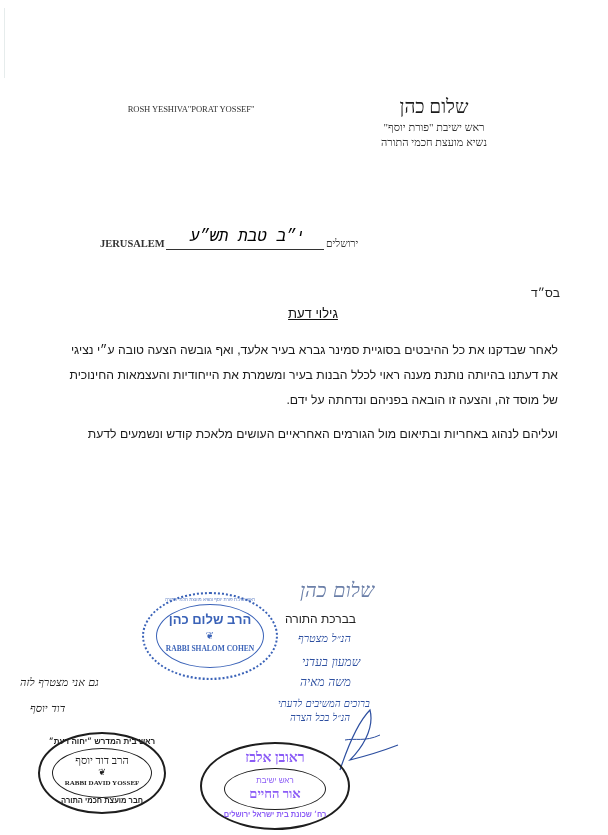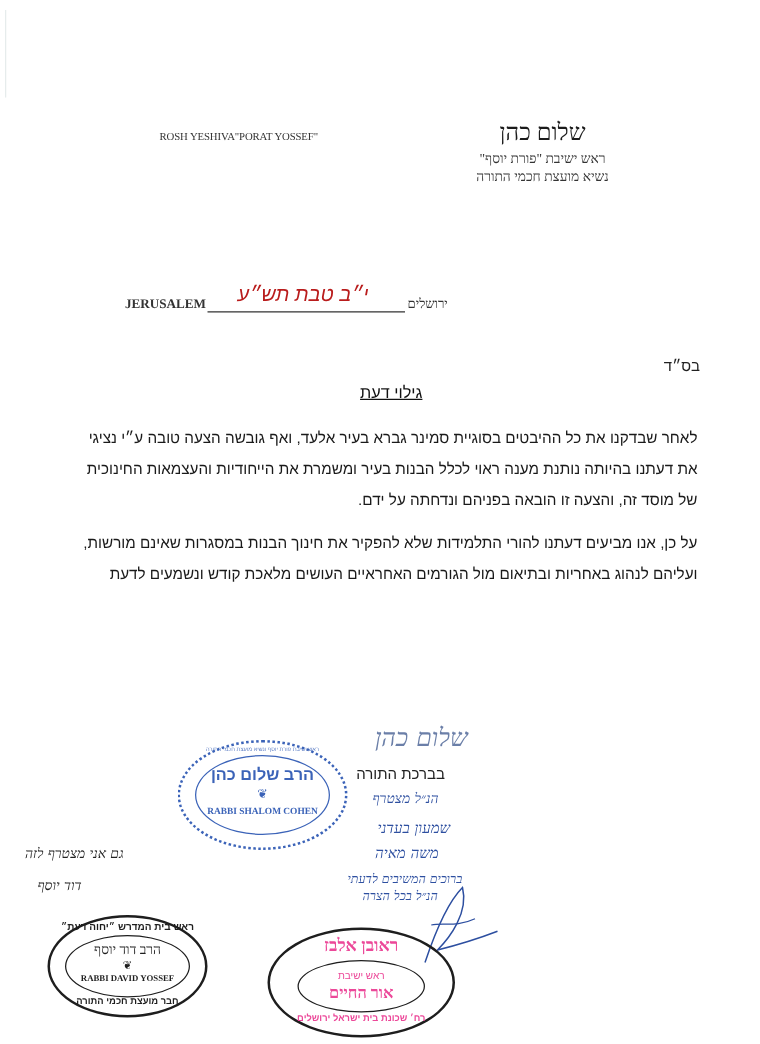--- a/index.html
+++ b/index.html
@@ -16,21 +16,21 @@
   .lh-en .name { font-weight: bold; font-size: 15.5px; letter-spacing: 0.3px; color: #1b1b1b; }
   .lh-en .sub { font-size: 8.6px; color: #333; margin-top: 6px; line-height: 14px; letter-spacing: -0.1px; }
   .lh-he { position: absolute; right: 74px; top: 96px; width: 200px; text-align: center; direction: rtl; font-family: "Liberation Serif", serif; }
   .lh-he .name { font-size: 19px; color: #1b1b1b; }
   .lh-he .sub { font-size: 11px; color: #333; margin-top: 2px; line-height: 15px; }
 
   
   .date-line { position: absolute; left: 100px; top: 186px; width: 290px; height: 24px; margin-top: 44px; }
   .date-line .en { position: absolute; left: 0; top: 8px; font-family: "Liberation Serif", serif; font-weight: bold; font-size: 10.5px; color: #333; }
   .date-line .rule { position: absolute; left: 66px; top: 19px; width: 158px; border-bottom: 1px solid #333; }
-  .date-line .hand { position: absolute; left: 90px; top: -2px; font-family: Liberation Sans, sans-serif; font-style: italic; font-size: 16px; color: #b91c1c; direction: rtl; }
+  .date-line .hand { position: absolute; left: 90px; top: -2px; font-family: Liberation Mono, monospace; font-style: italic; font-size: 16px; color: #000000; direction: rtl; }
   .date-line .he { position: absolute; left: 226px; top: 8px; font-family: "Liberation Serif", serif; font-size: 10.5px; color: #333; direction: rtl; }
 
   
   .bsd { position: absolute; right: 48px; top: 286px; font-size: 12px; direction: rtl; color: #222; }
   .title { position: absolute; left: 268px; top: 306px; width: 90px; text-align: center; font-size: 13px; direction: rtl; text-decoration: underline; color: #111; }
   .para { position: absolute; right: 50px; width: 512px; direction: rtl; text-align: justify; font-size: 12.2px; line-height: 25px; color: #1a1a1a; }
   .para .ln { display: block; white-space: nowrap; text-align: right; }
   .p1 { top: 338px; }
   .p2 { top: 422px; }
 
@@ -57,21 +57,21 @@
   .stamp-cohen .ring { position: absolute; left: 0; right: 0; top: 3px; font-size: 4.5px; direction: rtl; opacity: .8; }
 
   .stamp-yossef { left: 38px; top: 732px; width: 124px; height: 78px; border: 2px solid #1e1e1e; color: #1e1e1e; }
   .stamp-yossef .inner { position: absolute; left: 12px; top: 14px; right: 12px; bottom: 14px; border: 1.5px solid #1e1e1e; border-radius: 50%; }
   .stamp-yossef .top { position: absolute; left: 0; right: 0; top: 3px; font-size: 8px; font-weight: bold; direction: rtl; }
   .stamp-yossef .heb { position: absolute; left: 0; right: 0; top: 20px; font-size: 11px; font-family: "Liberation Serif", serif; direction: rtl; }
   .stamp-yossef .orn { position: absolute; left: 0; right: 0; top: 33px; font-size: 9px; }
   .stamp-yossef .eng { position: absolute; left: 0; right: 0; top: 45px; font-family: "Liberation Serif", serif; font-size: 7px; font-weight: bold; }
   .stamp-yossef .bot { position: absolute; left: 0; right: 0; top: 62px; font-size: 7.5px; font-weight: bold; direction: rtl; }
 
-  .stamp-albaz { left: 214px; top: 742px; width: 146px; height: 84px; border: 2.5px solid #1e1e1e; color: #ec4899; }
+  .stamp-albaz { left: 200px; top: 742px; width: 146px; height: 84px; border: 2.5px solid #1e1e1e; color: #8b5cf6; }
   .stamp-albaz .inner { position: absolute; left: 22px; top: 24px; right: 22px; bottom: 18px; border: 1.5px solid #1e1e1e; border-radius: 50%; }
   .stamp-albaz .top { position: absolute; left: 0; right: 0; top: 6px; font-size: 14px; font-weight: bold; direction: rtl; font-family: "Liberation Serif", serif; }
   .stamp-albaz .mid1 { position: absolute; left: 0; right: 0; top: 32px; font-size: 8px; direction: rtl; }
   .stamp-albaz .mid2 { position: absolute; left: 0; right: 0; top: 42px; font-size: 13px; font-weight: bold; direction: rtl; font-family: "Liberation Serif", serif; }
   .stamp-albaz .bot { position: absolute; left: 0; right: 0; top: 66px; font-size: 7.5px; font-weight: bold; direction: rtl; }
 </style>
 </head>
 <body>
 
 <div class="page">
@@ -101,21 +101,20 @@
   <div class="bsd">בס״ד</div>
   <div class="title">גילוי דעת</div>
 
   <div class="para p1">
     <span class="ln">לאחר שבדקנו את כל ההיבטים בסוגיית סמינר גברא בעיר אלעד, ואף גובשה הצעה טובה ע״י נציגי</span>
     <span class="ln">את דעתנו בהיותה נותנת מענה ראוי לכלל הבנות בעיר ומשמרת את הייחודיות והעצמאות החינוכית</span>
     <span class="ln">של מוסד זה, והצעה זו הובאה בפניהם ונדחתה על ידם.</span>
   </div>
 
   <div class="para p2">
-    <span class="ln">על כן, אנו מביעים דעתנו להורי התלמידות שלא להפקיר את חינוך הבנות במסגרות שאינם מורשות,</span>
     <span class="ln">ועליהם לנהוג באחריות ובתיאום מול הגורמים האחראיים העושים מלאכת קודש ונשמעים לדעת</span>
   </div>
 
   <div class="sig-main">שלום כהן</div>
   <div class="blessing">בברכת התורה</div>
 
   <div class="hand h1">הנ״ל מצטרף</div>
   <div class="hand h2">שמעון בעדני</div>
   <div class="hand h3">משה מאיה</div>
   <div class="hand h4">ברוכים המשיבים לדעתי</div>

